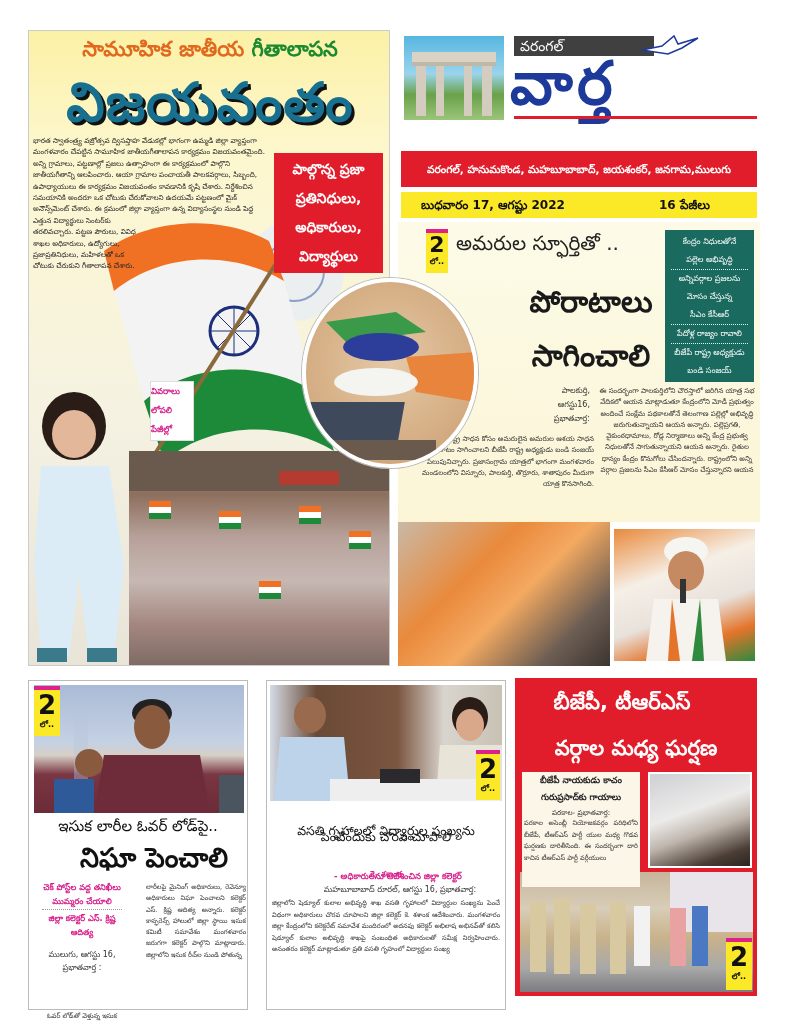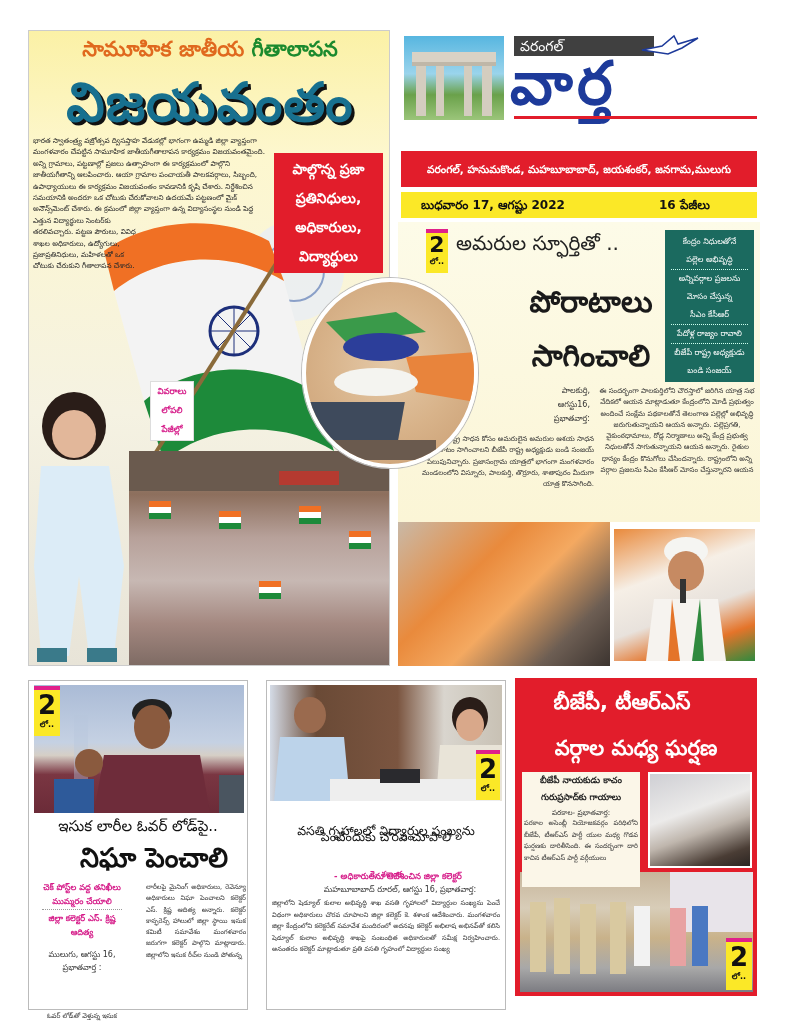--- a/index.html
+++ b/index.html
@@ -13,21 +13,21 @@
   #lead-kicker .k1 { color: #e0691e; }
   #lead-kicker .k2 { color: #e0691e; }
   #lead-kicker .k3 { color: #1b8a2e; }
   #lead-headline { left: 0; top: 34px; width: 362px; text-align: center; font-size: 54px; font-weight: bold; color: #17708f; line-height: 76px; text-shadow: 3px 3px 0 #111; letter-spacing: 1px; }
   #lead-body { left: 4px; top: 104px; width: 236px; font-size: 7.2px; line-height: 11.4px; color: #2a2a2a; z-index: 3; }
   #lead-body .p2 { width: 110px; margin-top: 0; }
   #lead-box { left: 245px; top: 122px; width: 109px; height: 120px; background: #e21d2b; color: #fff; font-size: 14px; font-weight: bold; line-height: 29px; text-align: center; padding-top: 2px; z-index: 3; }
   #flag-photo { left: 55px; top: 180px; width: 260px; height: 260px; z-index: 1; }
   #crowd-photo { left: 100px; top: 420px; width: 262px; height: 216px; background: linear-gradient(180deg,#a89b88 0%,#8d6f5d 20%,#b7a19a 40%,#c7b8b3 60%,#a48880 80%,#7d6a63 100%); z-index: 1; }
   #kid-photo { left: 0; top: 355px; width: 110px; height: 281px; z-index: 2; }
-  #lead-inner-box { left: 121px; top: 350px; width: 44px; height: 60px; background: #fff; color: #d61d8a; font-size: 8.5px; font-weight: bold; line-height: 19px; text-align: center; z-index: 4; border: 1px solid #ddd; }
+  #lead-inner-box { left: 121px; top: 350px; width: 44px; height: 60px; background: #fff; color: #d61d8a; font-size: 8.5px; font-weight: bold; line-height: 19px; text-align: left; z-index: 4; border: 1px solid #ddd; }
 
   
   #masthead-photo { left: 404px; top: 36px; width: 100px; height: 84px; background: linear-gradient(180deg,#57b6e0 0%,#9ad4ec 45%,#6aa14a 70%,#9bc57a 100%); overflow: hidden; }
   #masthead-photo .arch { position: absolute; left: 8px; top: 16px; width: 84px; height: 64px; }
   #brand-small { left: 514px; top: 36px; width: 140px; height: 20px; background: #404040; color: #fff; font-size: 14px; font-weight: normal; line-height: 20px; padding-left: 6px; }
   #brand-bird { left: 640px; top: 32px; width: 60px; height: 28px; }
   #brand-main { left: 510px; top: 52px; width: 250px; height: 62px; color: #1d3a9a; font-size: 60px; font-weight: bold; line-height: 62px; letter-spacing: 4px; }
   #brand-underline { left: 514px; top: 116px; width: 243px; height: 3px; background: #e21d2b; }
   #districts { left: 401px; top: 151px; width: 356px; height: 36px; background: #e21d2b; color: #fff; font-size: 10.6px; font-weight: bold; line-height: 36px; text-align: center; white-space: nowrap; }
   #dateline { left: 401px; top: 192px; width: 356px; height: 26px; background: #fbe827; color: #111; font-size: 12px; font-weight: bold; line-height: 26px; }

